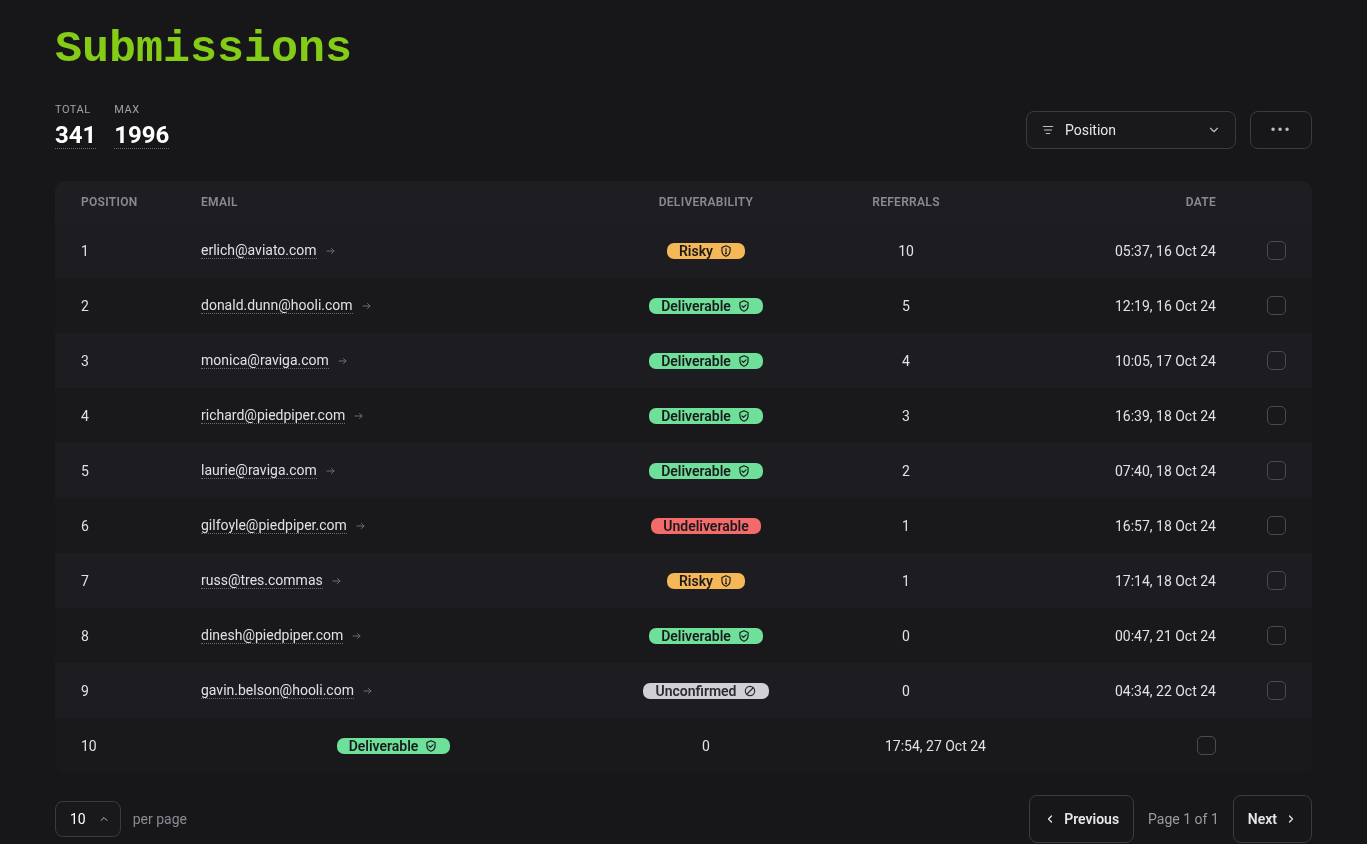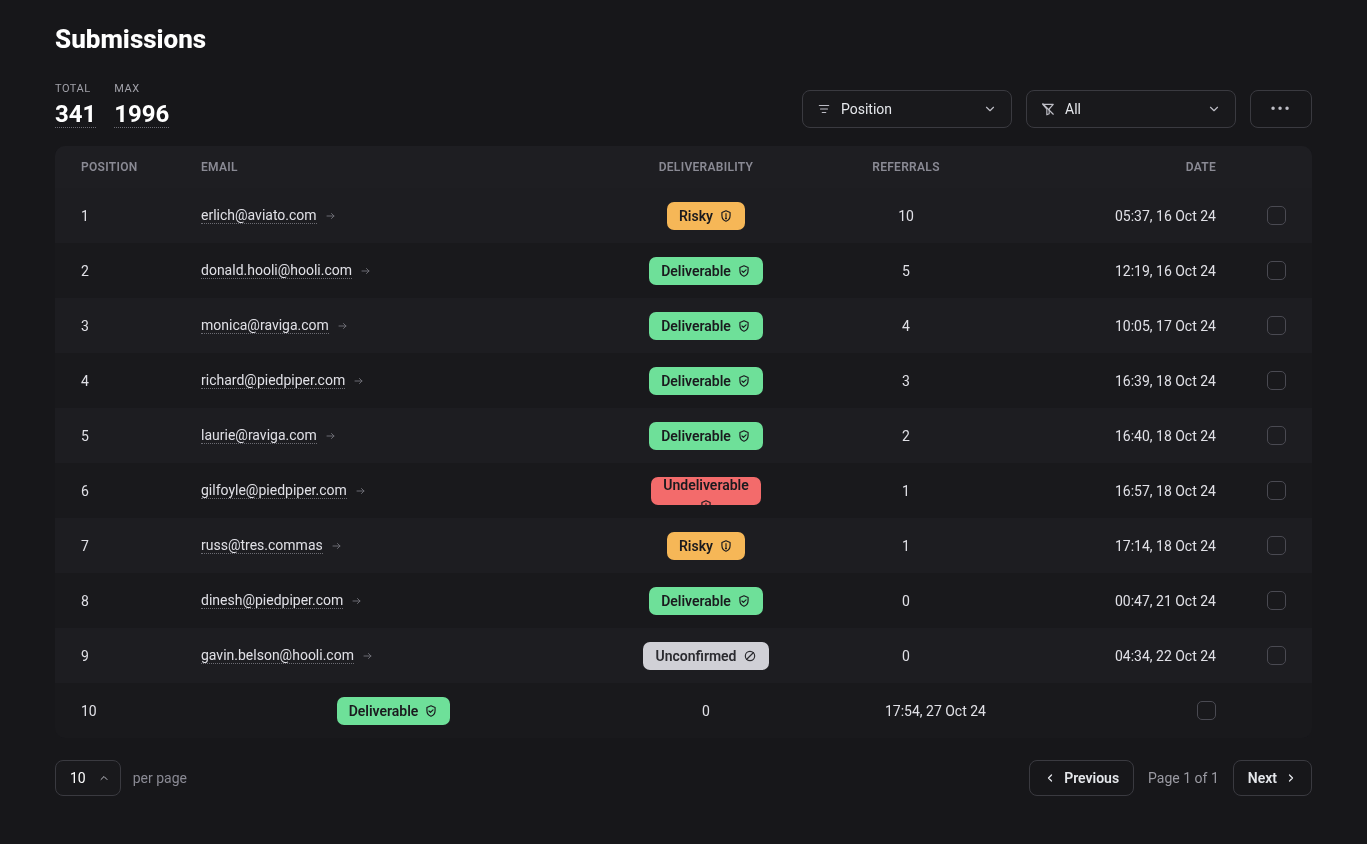--- a/index.html
+++ b/index.html
@@ -7,30 +7,31 @@
     margin: 0;
     background: #17171a;
     color: #e5e7eb;
     font-family: -apple-system, BlinkMacSystemFont, "Segoe UI", Roboto, Helvetica, Arial, sans-serif;
     font-size: 14px;
   }
   .page {
     padding: 0 55px 40px 55px;
   }
   h1.title {
-    font-size: 26px;
+    font-size: 45px;
     font-weight: 800;
-    color: #ffffff;
+    color: #84cc16;
     margin: 24px 0 28px 0;
+    font-family: Liberation Mono, monospace;
   }
   .topbar {
     display: flex;
     justify-content: space-between;
     align-items: flex-end;
-    margin-bottom: 18px;
+    margin-bottom: 32px;
   }
   .stats {
     display: flex;
     gap: 18px;
   }
   .stat-label {
     font-size: 11px;
     letter-spacing: 0.5px;
     color: #a0a0a8;
     margin-bottom: 6px;
@@ -121,21 +122,21 @@
   }
   .email-text {
     border-bottom: 1px dotted #6b6b72;
   }
   .arrow-small { color: #6b6b72; }
   .deliv { display:flex; justify-content:center; }
   .badge {
     display: inline-flex;
     align-items: center;
     gap: 6px;
-    height: 28px;
+    height: 16px;
     padding: 0 12px;
     border-radius: 7px;
     font-weight: 600;
     font-size: 14px;
   }
   .badge-risky { background: #f6b757; color: #1a1a1e; }
   .badge-deliverable { background: #6ee099; color: #1a1a1e; }
   .badge-undeliverable { background: #f36b6b; color: #1a1a1e; flex-direction: column; }
   .badge-unconfirmed { background: #d0d0d6; color: #2b2b30; }
   .referrals { text-align: center; }
@@ -177,21 +178,21 @@
   }
   .pager {
     display: flex;
     align-items: center;
     gap: 14px;
   }
   .pager-btn {
     background: transparent;
     border: 1px solid #3a3a40;
     border-radius: 8px;
-    height: 36px;
+    height: 48px;
     padding: 0 14px;
     display: flex;
     align-items: center;
     gap: 8px;
     color: #e5e7eb;
     font-weight: 600;
     cursor: pointer;
     justify-content: space-between;
   }
   .page-info { color: #9a9aa2; }
@@ -226,36 +227,20 @@
           </span>
           <span>Position</span>
         </span>
         <span>
           <svg width="14" height="14" viewBox="0 0 24 24" fill="none" stroke="#bdbdc5" stroke-width="2" stroke-linecap="round" stroke-linejoin="round">
               <polyline points="6 9 12 15 18 9"></polyline>
             </svg>
         </span>
       </div>
 
-      <div class="select-like">
-        <span class="lead">
-          <span>
-            <svg width="14" height="14" viewBox="0 0 24 24" fill="none" stroke="#bdbdc5" stroke-width="2" stroke-linecap="round" stroke-linejoin="round">
-                <polygon points="3 4 21 4 14 12 14 20 10 22 10 12 3 4"></polygon>
-                <line x1="3" y1="3" x2="21" y2="21"></line>
-              </svg>
-          </span>
-          <span>All</span>
-        </span>
-        <span>
-          <svg width="14" height="14" viewBox="0 0 24 24" fill="none" stroke="#bdbdc5" stroke-width="2" stroke-linecap="round" stroke-linejoin="round">
-              <polyline points="6 9 12 15 18 9"></polyline>
-            </svg>
-        </span>
-      </div>
 
       <div class="icon-btn">
         <span class="dots">•••</span>
       </div>
     </div>
   </div>
 
   <div class="table-wrap">
     <div class="thead">
       <div class="cell">POSITION</div>
@@ -291,21 +276,21 @@
           </div>
           <div class="referrals">10</div>
           <div class="date">05:37, 16 Oct 24</div>
           <div class="chk-cell">
             <div class="checkbox"></div>
           </div>
         </div>
         <div class="trow dark">
           <div class="pos">2</div>
           <div class="email-cell">
-            <span class="email-text">donald.hooli@hooli.com</span>
+            <span class="email-text">donald.dunn@hooli.com</span>
             <span class="arrow-small">
               <svg width="12" height="12" viewBox="0 0 24 24" fill="none" stroke="#6b6b72" stroke-width="2" stroke-linecap="round" stroke-linejoin="round">
                 <line x1="4" y1="12" x2="18" y2="12"></line>
                 <polyline points="13 7 18 12 13 17"></polyline>
               </svg>
             </span>
           </div>
           <div class="deliv">
             <span class="badge badge-deliverable">
               <span>Deliverable</span>
@@ -395,21 +380,21 @@
               <span>Deliverable</span>
               <span>
                 <svg width="14" height="14" viewBox="0 0 24 24" fill="none" stroke="#1a1a1e" stroke-width="2" stroke-linecap="round" stroke-linejoin="round">
                   <path d="M12 3 L19 6 V11 C19 16 16 19.5 12 21 C8 19.5 5 16 5 11 V6 Z"></path>
                   <polyline points="8.5 12 11 14.5 15.5 10"></polyline>
                 </svg>
               </span>
             </span>
           </div>
           <div class="referrals">2</div>
-          <div class="date">16:40, 18 Oct 24</div>
+          <div class="date">07:40, 18 Oct 24</div>
           <div class="chk-cell">
             <div class="checkbox"></div>
           </div>
         </div>
         <div class="trow dark">
           <div class="pos">6</div>
           <div class="email-cell">
             <span class="email-text">gilfoyle@piedpiper.com</span>
             <span class="arrow-small">
               <svg width="12" height="12" viewBox="0 0 24 24" fill="none" stroke="#6b6b72" stroke-width="2" stroke-linecap="round" stroke-linejoin="round">

